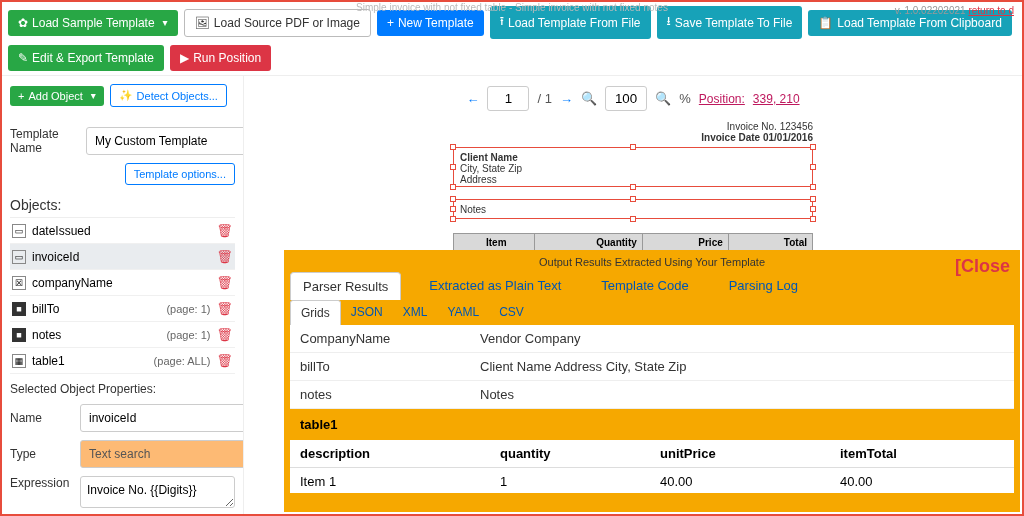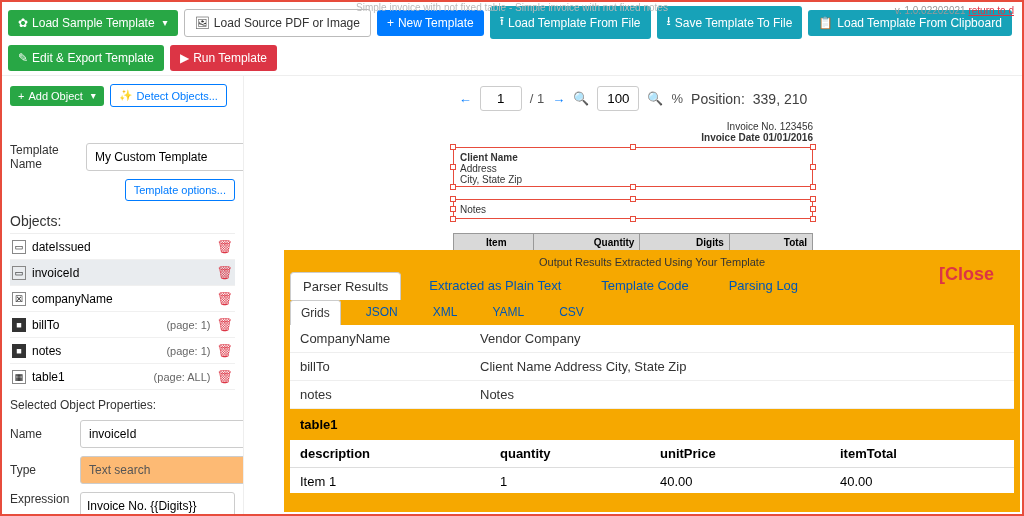--- a/index.html
+++ b/index.html
@@ -29,39 +29,39 @@
 .obj-icon { width:14px; height:14px; border:1px solid #888; margin-right:6px; display:inline-flex; align-items:center; justify-content:center; font-size:9px; }
 .obj-icon.filled { background:#333; color:#fff; border-color:#333; }
 .obj-name { flex: 1; font-size: 12px; }
 .obj-page { color: #666; font-size: 11px; margin-right: 6px; }
 .trash { color: #dc3545; font-size: 13px; cursor: pointer; }
 .prop-row { display: flex; align-items: center; gap: 0; margin-top: 8px; }
 .textarea { width: 100%; padding: 6px; border: 1px solid #ccc; border-radius: 3px; font-size: 12px; resize: vertical; height: 32px; }
 .preview { flex: 1; position: relative; background: #fff; padding: 10px; }
 .pdf-toolbar { display: flex; align-items: center; gap: 8px; justify-content: center; color: #007bff; font-size: 13px; margin-bottom: 8px; }
 .pdf-toolbar input { width: 42px; text-align: center; padding: 4px; border: 1px solid #ccc; border-radius: 3px; }
-.position { color: #404040; font-size: 14px; }
+.position { color: #be185d; font-size: 12px; text-decoration: underline; }
 .doc { position: relative; margin: 10px auto 0; width: 360px; background: #fff; }
 .doc-header { text-align: right; font-size: 10px; color: #333; }
 .field-box { border: 1px solid #e74c3c; position: relative; padding: 4px 6px; margin-top: 4px; font-size: 10px; color: #333; }
 .field-box .handle { position: absolute; width: 6px; height: 6px; background: #fff; border: 1px solid #e74c3c; }
 .h-tl{top:-4px;left:-4px}.h-tc{top:-4px;left:50%;margin-left:-3px}.h-tr{top:-4px;right:-4px}
 .h-ml{top:50%;left:-4px;margin-top:-3px}.h-mr{top:50%;right:-4px;margin-top:-3px}
 .h-bl{bottom:-4px;left:-4px}.h-bc{bottom:-4px;left:50%;margin-left:-3px}.h-br{bottom:-4px;right:-4px}
 .doc-table { width: 100%; border-collapse: collapse; margin-top: 14px; font-size: 10px; }
 .doc-table th, .doc-table td { border: 1px solid #999; padding: 3px 5px; }
 .doc-table th { background: #d9d9d9; text-align: left; padding-left: 32px; }
 .doc-table td.r, .doc-table th.r { text-align: right; }
 .results-panel { position: absolute; left: 282px; right: 2px; bottom: 2px; height: 262px; background: #f6a800; border-top: 2px solid #f6a800; }
 .results-title { text-align: center; color: #333; font-size: 11px; padding: 4px; }
-.close-link { position: absolute; right: 26px; top: 4px; color: #dc3545; font-weight: bold; font-size: 18px; cursor: pointer; margin-top: 8px; }
+.close-link { position: absolute; right: 10px; top: 4px; color: #dc3545; font-weight: bold; font-size: 18px; cursor: pointer; }
 .tabs { display: flex; gap: 16px; padding: 0 6px; }
 .tab { padding: 6px 12px; color: #0056b3; cursor: pointer; font-size: 13px; border-radius: 4px 4px 0 0; }
 .tab.active { background: #fff; border: 1px solid #ccc; border-bottom: none; color: #333; }
-.subtabs { display: flex; gap: 15px; padding: 0 6px; background: transparent; }
+.subtabs { display: flex; gap: 0; padding: 0 6px; background: transparent; }
 .subtab { padding: 5px 10px; color: #0056b3; cursor: pointer; font-size: 12px; }
 .subtab.active { background: #fff; border: 1px solid #ccc; border-bottom: none; color: #333; border-radius: 3px 3px 0 0; }
 .results-body { background: #fff; margin: 0 6px 6px; height: 168px; overflow-y: auto; font-family: 'Courier New', monospace; font-size: 13px; }
 .res-row { display: flex; padding: 6px 10px; border-bottom: 1px solid #eee; }
 .res-key { width: 180px; color: #333; }
 .res-val { flex: 1; color: #333; }
 .res-table-h { font-weight: bold; padding: 8px 10px; background: #f6a800; }
 .res-grid { display: grid; grid-template-columns: 200px 160px 180px 1fr; padding: 6px 10px; font-weight: bold; border-bottom: 1px solid #ddd; }
 .res-grid.body { font-weight: normal; }
 .caret-down::after { content: "▾"; margin-left: 4px; font-size: 10px; }
@@ -99,38 +99,38 @@
   <button class="btn btn-teal">
       <i class="icon">📋</i>
       <span>Load Template From Clipboard</span>
     </button>
   <button class="btn btn-green">
       <i class="icon">✎</i>
       <span>Edit &amp; Export Template</span>
     </button>
   <button class="btn btn-red">
       <i class="icon">▶</i>
-      <span>Run Template</span>
+      <span>Run Position</span>
     </button>
 </div>
 
 <div class="main">
   <div class="sidebar">
     <div class="sidebar-row">
       <button class="btn btn-green btn-sm caret-down">
           <i class="icon">+</i>
           <span>Add Object</span>
         </button>
       <button class="btn btn-outline-primary btn-sm">
           <i class="icon">✨</i>
           <span>Detect Objects...</span>
         </button>
     </div>
 
-    <div class="sidebar-row" style="margin-top:36px">
+    <div class="sidebar-row" style="margin-top:20px">
       <span class="form-label">Template Name</span>
       <input class="form-input" value="My Custom Template" style="">
     </div>
     <div style="text-align:right;margin-bottom:12px">
       <button class="btn btn-outline-primary btn-sm">Template options...</button>
     </div>
 
     <div class="section-title">Objects:</div>
     <div class="obj-list">
       <div class="obj-item">
@@ -207,22 +207,22 @@
       <span class="position">339, 210</span>
     </div>
 
     <div class="doc">
       <div class="doc-header">
         <div>Invoice No. 123456</div>
         <div style="font-weight:bold">Invoice Date 01/01/2016</div>
       </div>
       <div class="field-box" style="height:40px">
         <div style="font-weight:bold">Client Name</div>
+        <div>City, State Zip</div>
         <div>Address</div>
-        <div>City, State Zip</div>
         <span class="handle h-tl"></span>
           <span class="handle h-tc"></span>
           <span class="handle h-tr"></span>
         <span class="handle h-ml"></span>
           <span class="handle h-mr"></span>
         <span class="handle h-bl"></span>
           <span class="handle h-bc"></span>
           <span class="handle h-br"></span>
       </div>
       <div class="field-box" style="height:20px;margin-top:12px">
@@ -234,21 +234,21 @@
           <span class="handle h-mr"></span>
         <span class="handle h-bl"></span>
           <span class="handle h-bc"></span>
           <span class="handle h-br"></span>
       </div>
       <table class="doc-table">
         <tbody>
             <tr>
               <th>Item</th>
               <th class="r">Quantity</th>
-              <th class="r">Digits</th>
+              <th class="r">Price</th>
               <th class="r">Total</th>
             </tr>
         <tr>
               <td>Item 1</td>
               <td class="r">1</td>
               <td class="r">40.00</td>
               <td class="r">40.00</td>
             </tr>
         <tr>
               <td>Item 2</td>

